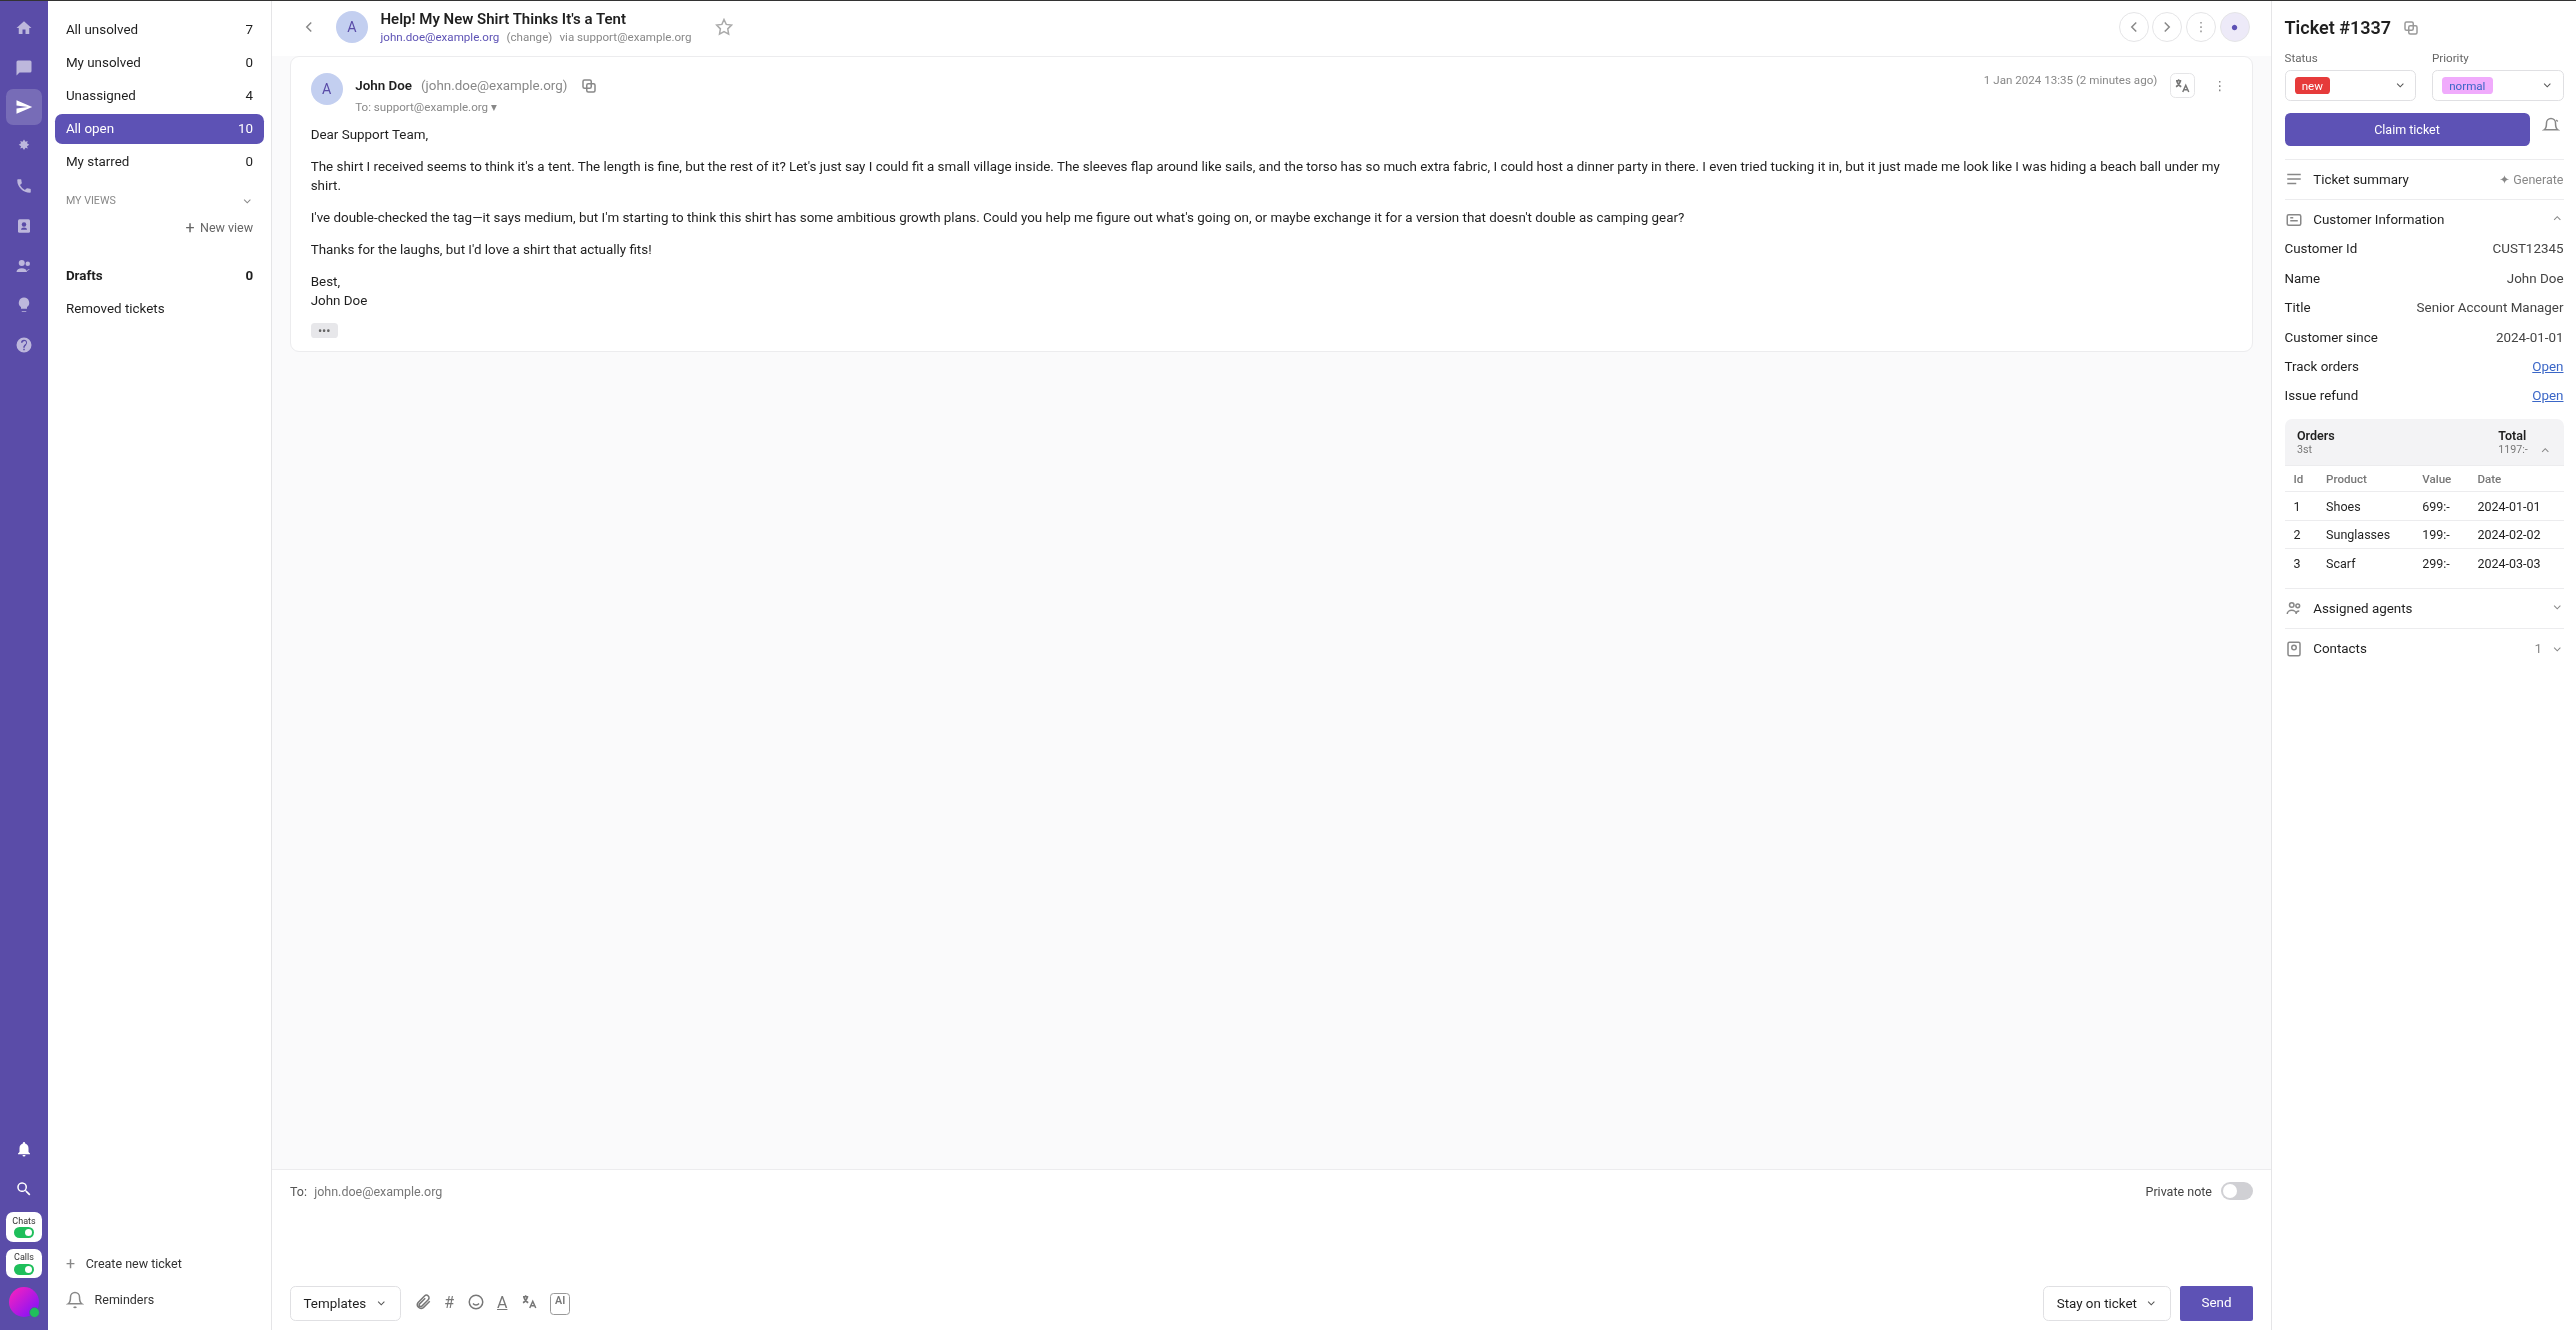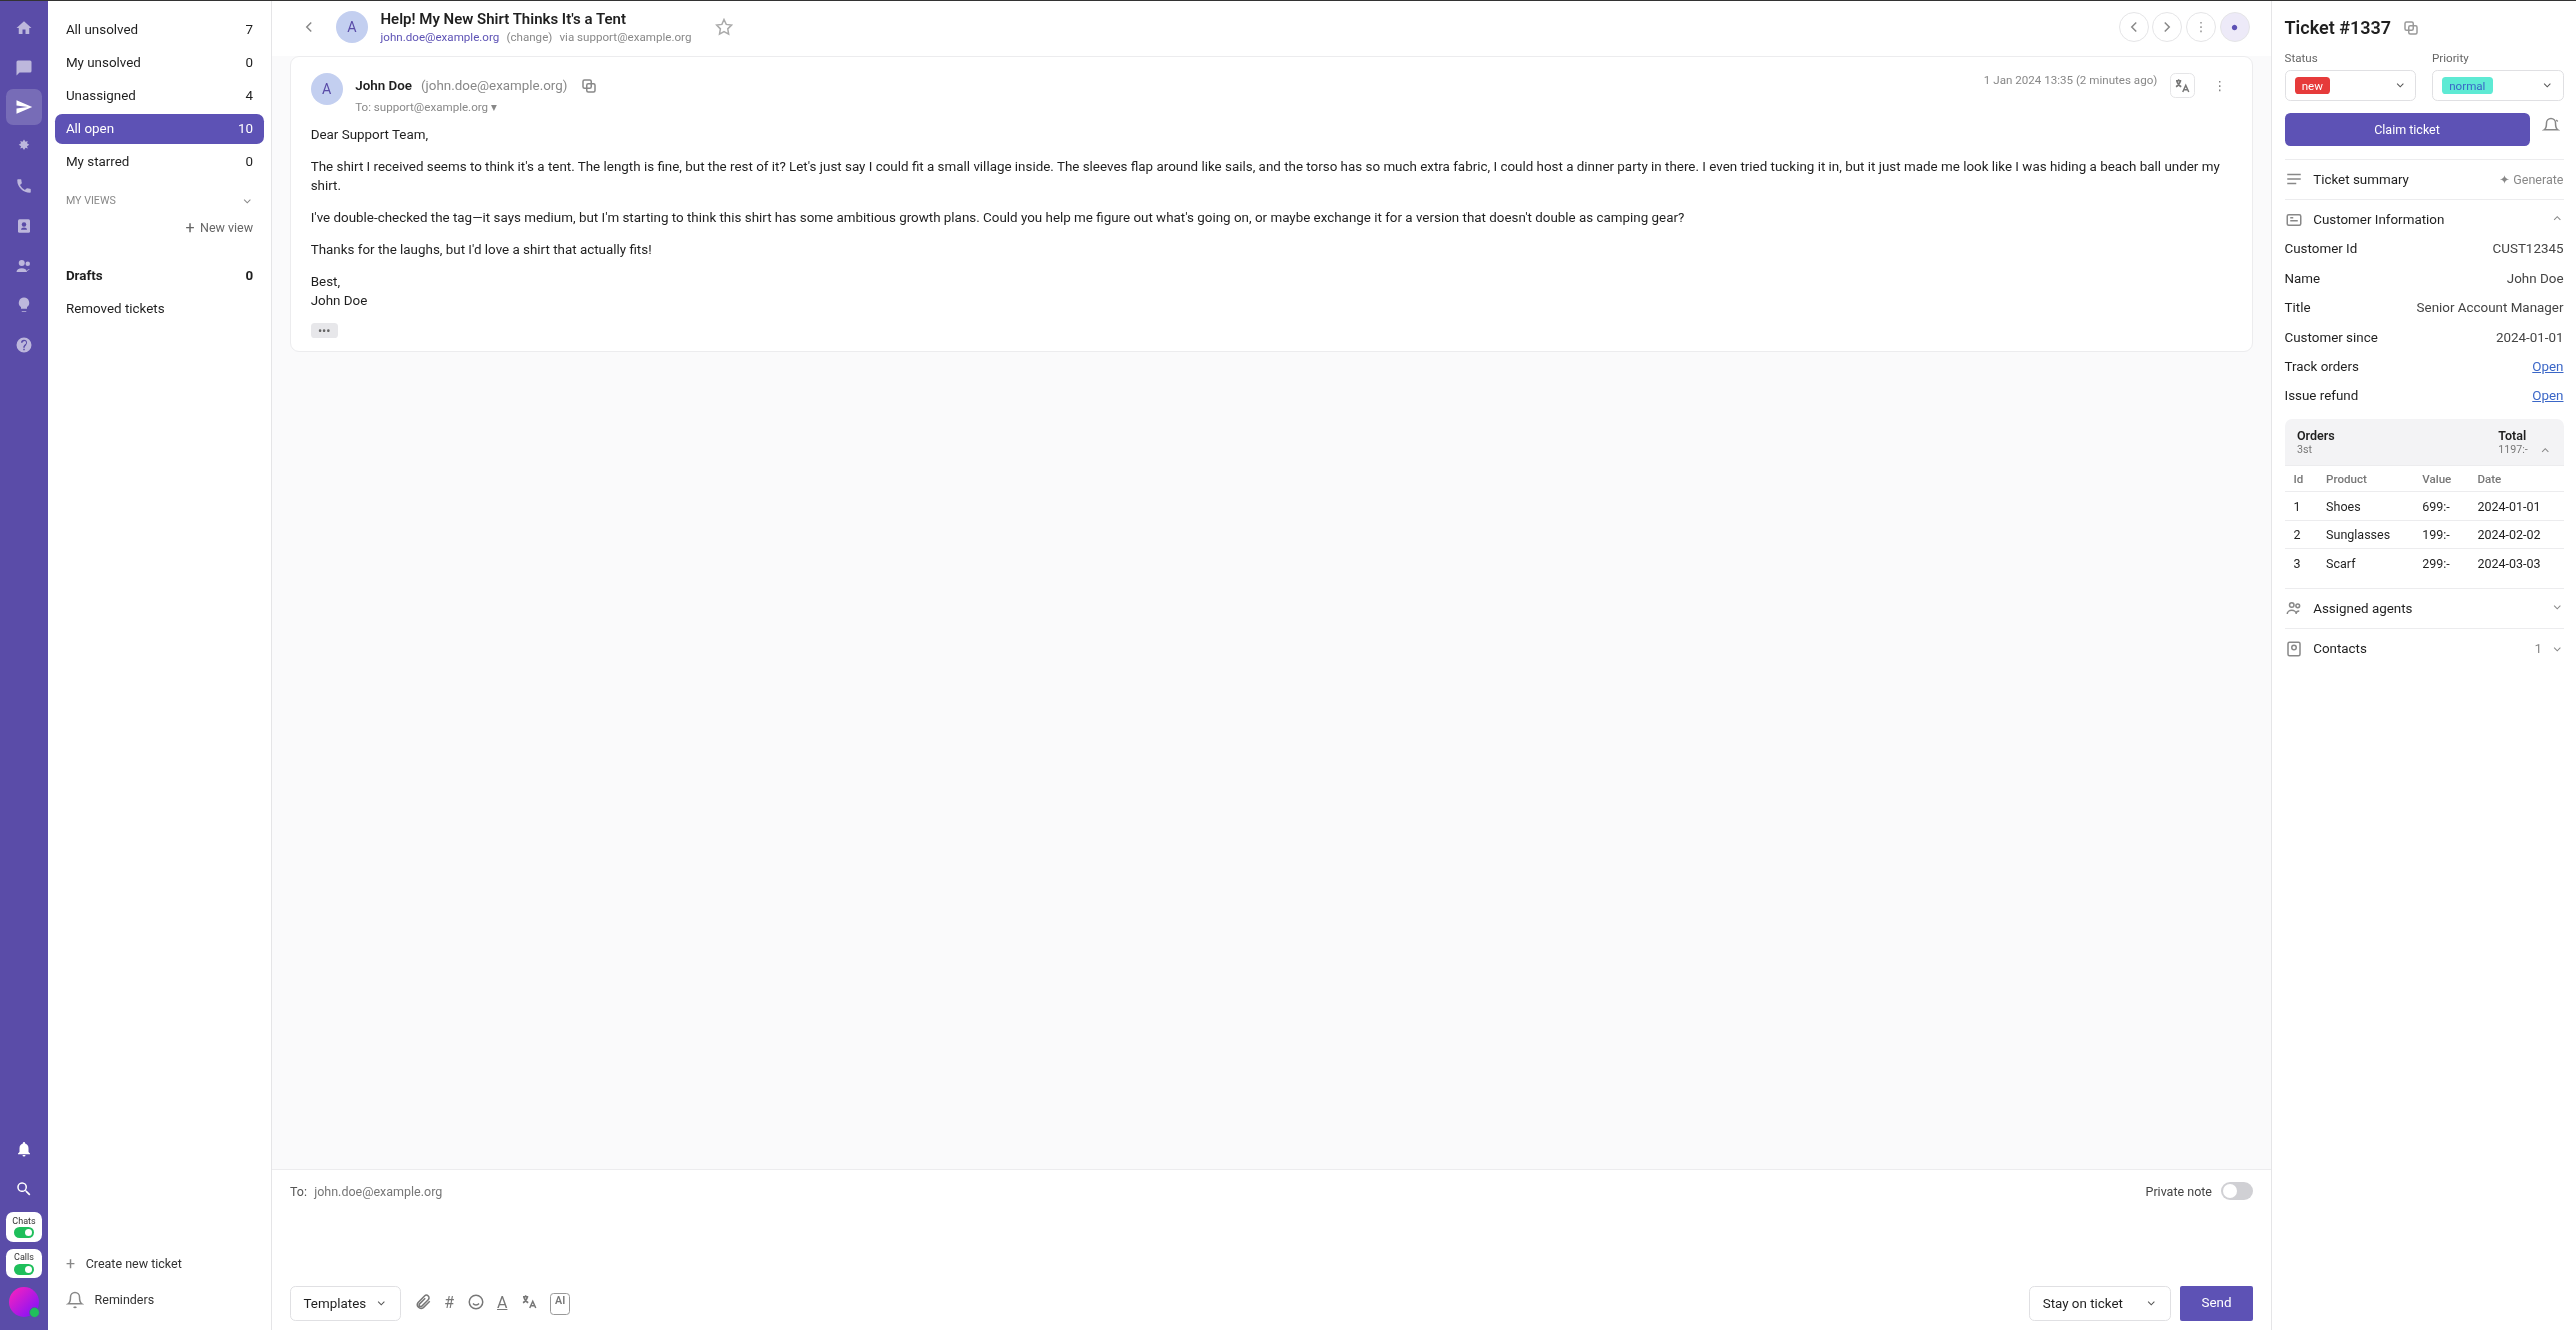--- a/index.html
+++ b/index.html
@@ -53,33 +53,33 @@
 .reply { padding: 12.5px 18px 9px; border-top: 0.9px solid #ececee; }
 .reply-to-row { display: flex; align-items: center; gap: 7.2px; font-size: 12.5px; margin-bottom: 9px; }
 .private { margin-left: auto; display: flex; align-items: center; gap: 9px; color: #444; }
 .switch { width: 32px; height: 18px; background: #d0d0d4; border-radius: 18px; position: relative; }
 .switch::after { content:""; width:14.3px; height:14.3px; background:#fff; border-radius:50%; position:absolute; top:1.8px; left:1.8px; }
 .reply-body { height: 77px; }
 .reply-toolbar { display: flex; align-items: center; gap: 12.5px; }
 .templates-btn { border: 0.9px solid #e0e0e3; border-radius: 5.4px; padding: 9px 12.5px; display: flex; align-items: center; gap: 9px; font-size: 13.4px; }
 .tb-icons { display: flex; gap: 12.5px; color: #777; font-size: 16px; }
 .tb-right { margin-left: auto; display: flex; gap: 9px; }
-.stay-btn { border: 0.9px solid #e0e0e3; border-radius: 5.4px; padding: 9px 12.5px; display: flex; align-items: center; gap: 22px; font-size: 13.4px; }
+.stay-btn { border: 0.9px solid #e0e0e3; border-radius: 5.4px; padding: 9px 12.5px; display: flex; align-items: center; gap: 8px; font-size: 13.4px; }
 .send-btn { background: #5d52b5; color: #fff; border-radius: 2px; padding: 9px 21.5px; font-size: 13.4px; }
 
 
 .rpanel { width: 304px; padding: 14.3px 12.5px 9px; overflow: auto; flex-shrink: 0; scrollbar-width: thin;}
 .rp-title { font-size: 18px; font-weight: 600; display: flex; align-items: center; gap: 7.2px; margin-bottom: 10.7px; }
 .rp-row2 { display: flex; gap: 16px; margin-bottom: 12.5px; }
 .field-group { flex:1; }
 .field-label { font-size: 11.6px; color: #666; margin-bottom: 5.4px; }
 .select { border: 0.9px solid #e0e0e3; border-radius: 5.4px; padding: 5.4px 9px; display: flex; align-items: center; justify-content: space-between; }
 .badge { border-radius: 3.6px; padding: 1.8px 7.2px; font-size: 11.6px; }
 .badge.new { background: #e63b3b; color: #fff; }
-.badge.normal { background: #5eead4; color: #3a66c7; }
+.badge.normal { background: #f0abfc; color: #3a66c7; }
 .claim-row { display: flex; gap: 9px; margin-bottom: 12.5px; }
 .claim-btn { background: #5d52b5; color: #fff; border-radius: 5.4px; padding: 9px; flex: 1; text-align: center; }
 .accordion { border-top: 0.9px solid #ececee; padding: 10.7px 0; }
 .acc-head { display: flex; align-items: center; gap: 10.7px; font-size: 13.4px; }
 .acc-head .exp { margin-left: auto; color: #888; }
 .generate { color: #5d52b5; display: flex; align-items: center; gap: 3.6px; font-size: 12.5px; }
 .cust-row { display: flex; justify-content: space-between; padding: 7.2px 0; font-size: 13.4px; }
 .cust-row .value { color: #444; }
 .link { color: #3a66c7; text-decoration: underline; }
 .orders-box { background: #f3f3f5; border-radius: 7.2px; margin-top: 9px; }

